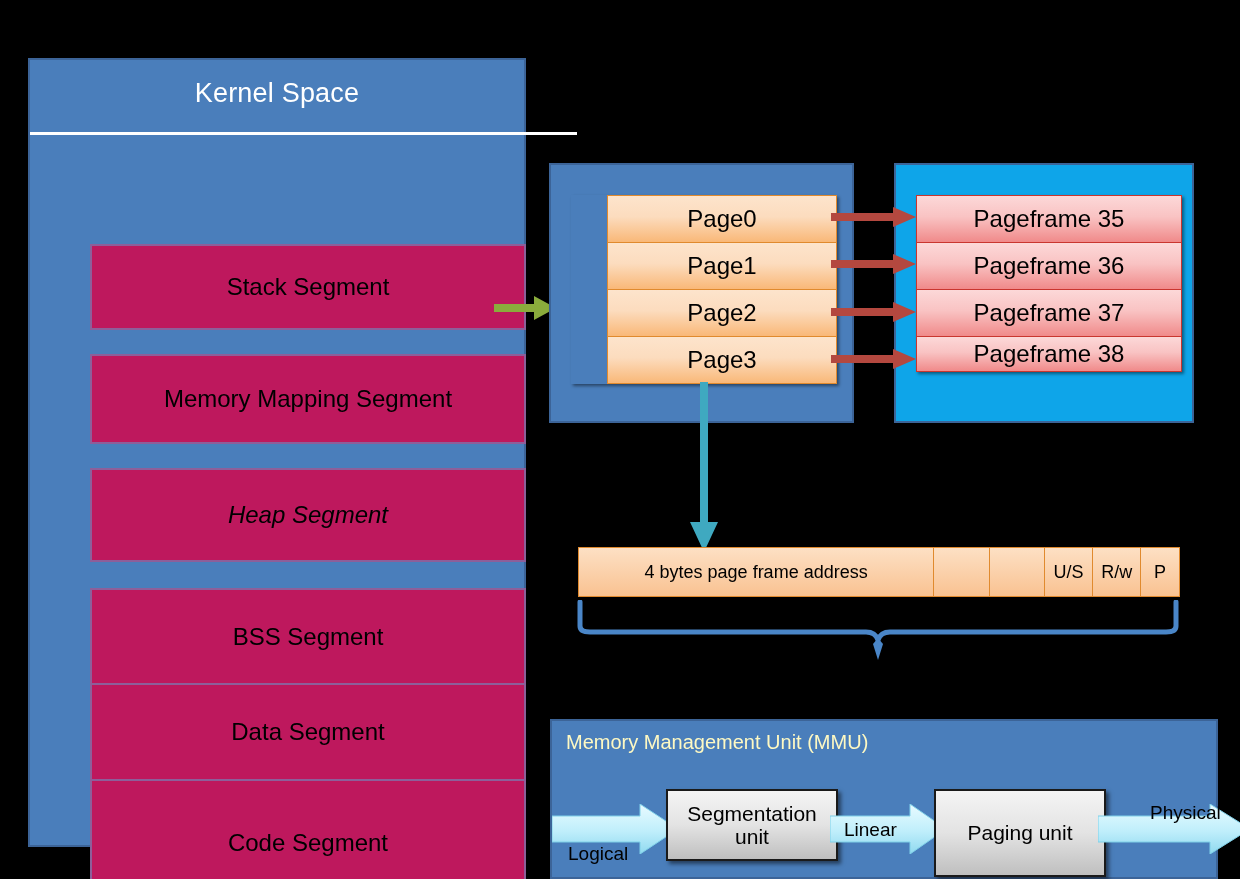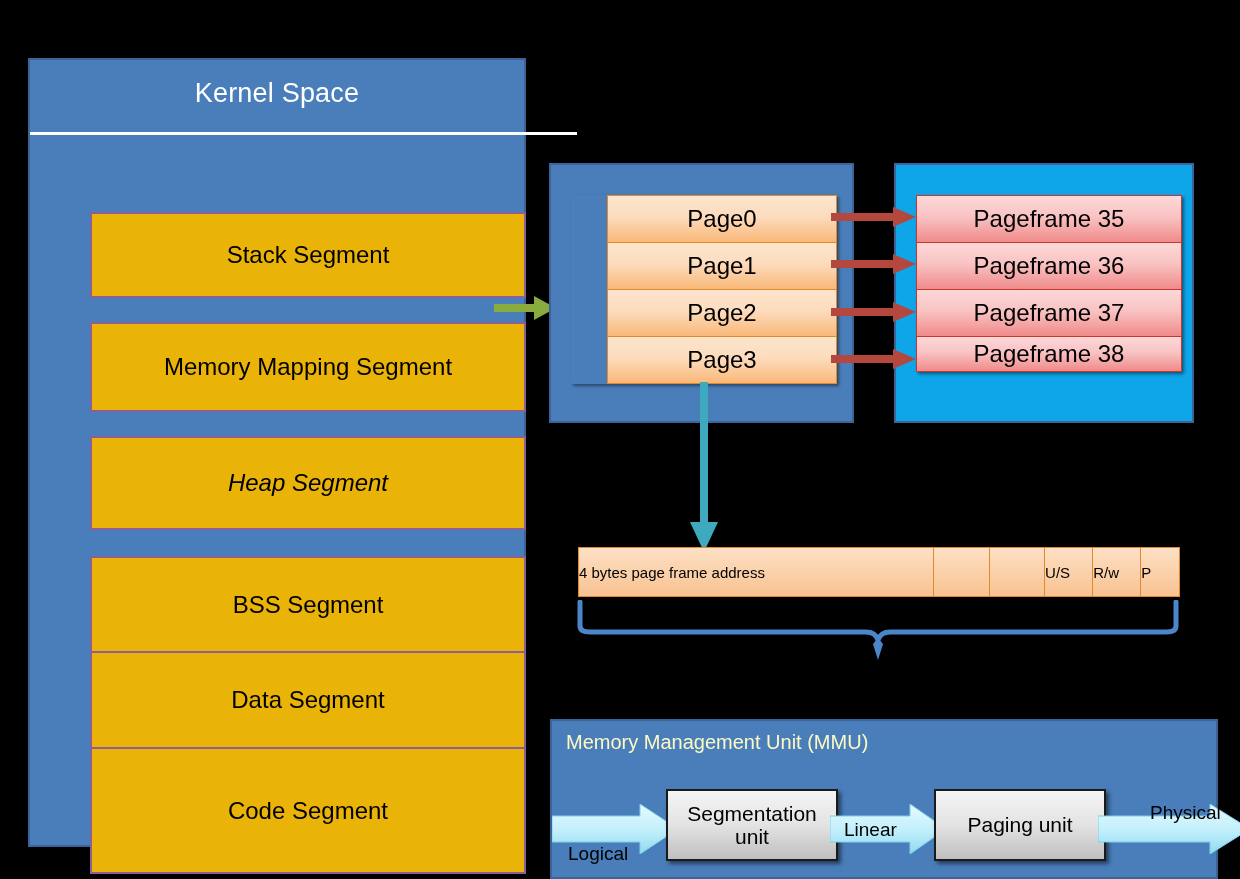--- a/index.html
+++ b/index.html
@@ -45,29 +45,30 @@
     left: 30px;
     top: 132px;
     width: 547px;
     height: 3px;
     background: #ffffff;
   }
   .seg-box {
     position: absolute;
     left: 60px;
     width: 436px;
-    background: #eab308;
+    background: #be185d;
     border: 2px solid #8d5f9a;
     box-sizing: border-box;
     color: #000000;
     font-size: 24px;
     display: flex;
     align-items: center;
     justify-content: center;
     text-align: center;
+    margin-top: 32px;
   }
   .seg-stack  { top: 152px; height: 86px; }
   .seg-mmap   { top: 262px; height: 90px; }
   .seg-heap   { top: 376px; height: 94px; font-style: italic; }
   .seg-bss    { top: 496px; height: 96px; border-bottom-width: 1px; }
   .seg-data   { top: 592px; height: 96px; border-top-width: 1px; border-bottom-width: 1px; }
   .seg-code   { top: 688px; height: 126px; border-top-width: 1px; }
 
   
   .green-arrow {
@@ -183,22 +184,22 @@
     box-sizing: border-box;
     box-shadow: 2px 2px 3px rgba(0,0,0,0.45);
   }
   .pte-cell {
     background: linear-gradient(to bottom, #fde0c4 0%, #fbd1ab 50%, #f9c291 100%);
     border: 1px solid #e08a2e;
     border-right: none;
     box-sizing: border-box;
     display: flex;
     align-items: center;
-    justify-content: flex-start;
-    font-size: 15px;
+    justify-content: center;
+    font-size: 18px;
     color: #000000;
   }
   .pte-cell:last-child { border-right: 1px solid #e08a2e; }
   .pte-addr  { width: 385px; }
   .pte-blank1{ width: 60px; }
   .pte-blank2{ width: 60px; }
   .pte-us    { width: 52px; }
   .pte-rw    { width: 52px; }
   .pte-p     { width: 43px; }
 
@@ -238,21 +239,21 @@
     display: flex;
     align-items: center;
     justify-content: center;
     text-align: center;
     font-size: 21px;
     color: #000000;
     line-height: 1.1;
     box-shadow: 3px 3px 4px rgba(0,0,0,0.5);
   }
   .mmu-seg-unit { left: 114px; top: 68px; width: 172px; height: 72px; }
-  .mmu-pag-unit { left: 382px; top: 68px; width: 172px; height: 72px; }
+  .mmu-pag-unit { left: 382px; top: 68px; width: 172px; height: 88px; }
 
   .flow-arrow { position: absolute; }
   .flow-logical  { left: 0px;   top: 83px; width: 126px; height: 50px; }
   .flow-linear   { left: 278px; top: 83px; width: 116px; height: 50px; }
   .flow-physical { left: 546px; top: 83px; width: 152px; height: 50px; }
 
   .flow-label {
     position: absolute;
     font-size: 19px;
     color: #000000;

